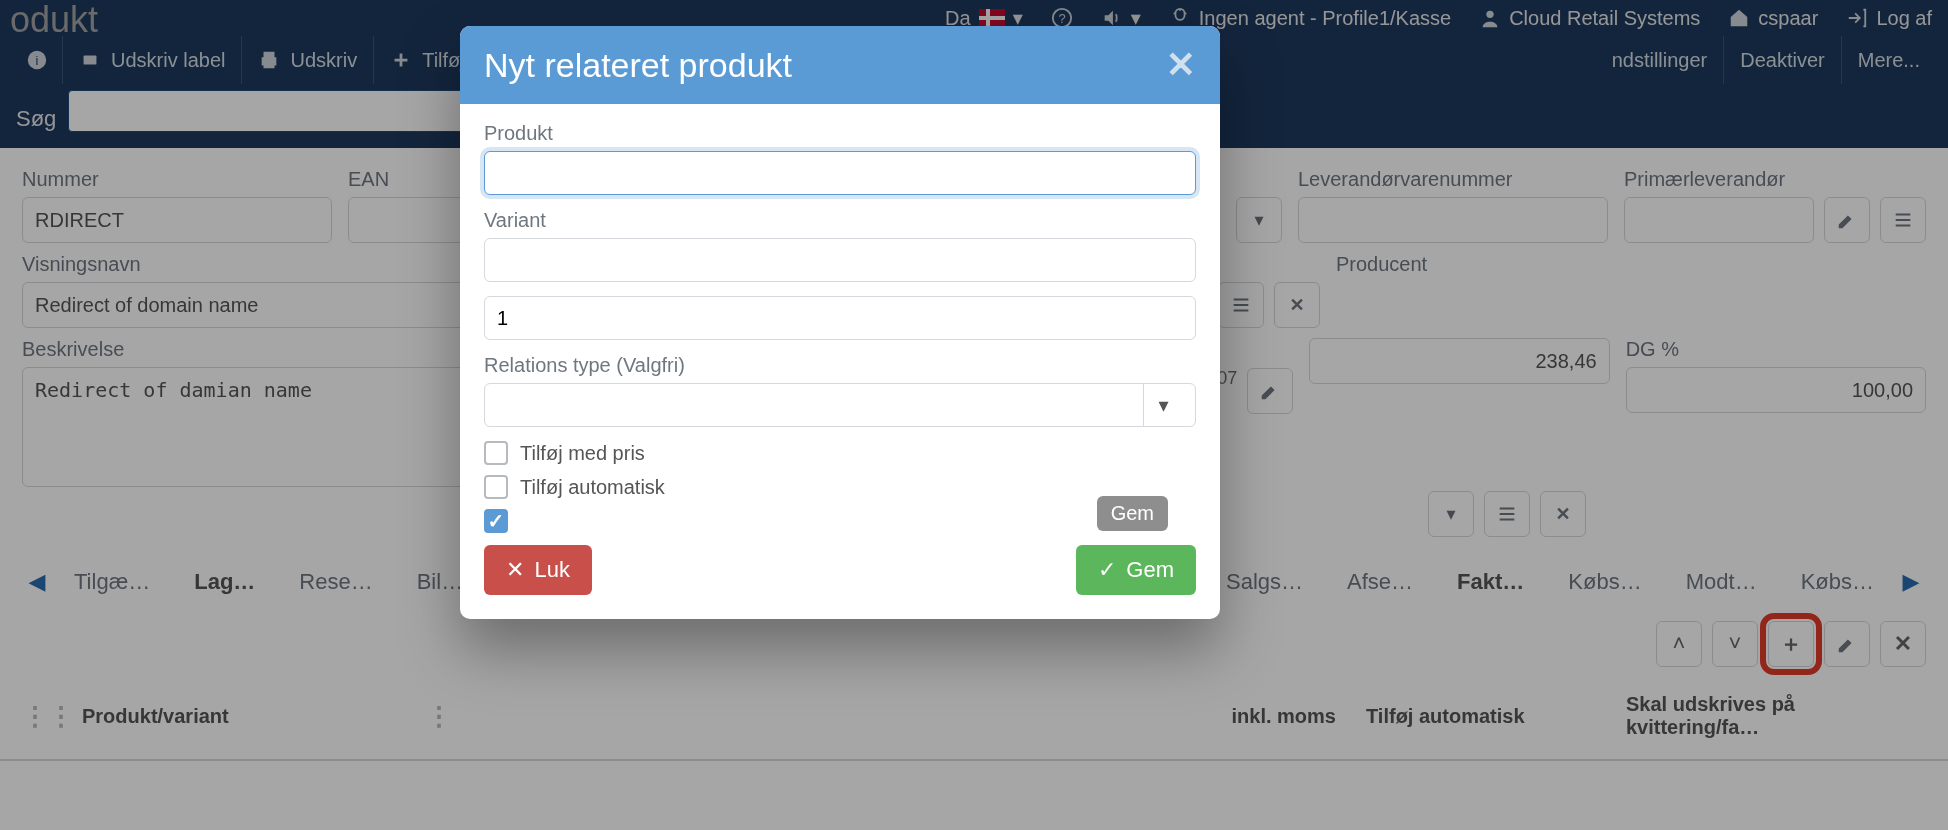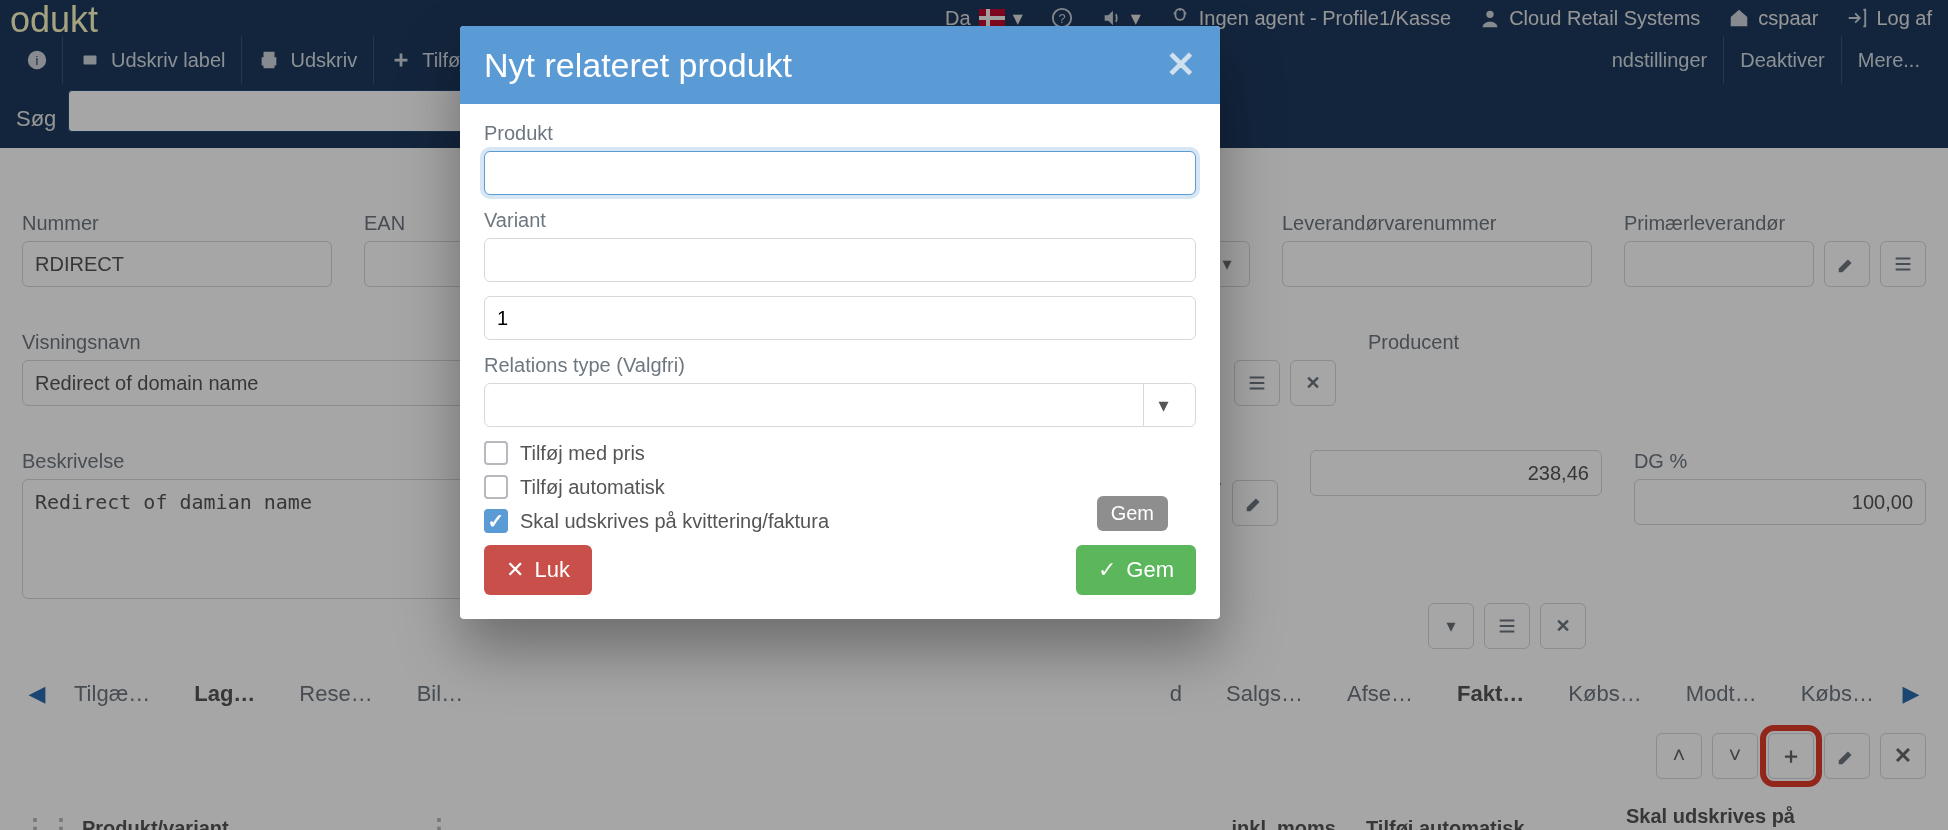--- a/index.html
+++ b/index.html
@@ -23,21 +23,21 @@
     align-items: center;
     justify-content: flex-end;
     gap: 28px;
     padding: 0 16px;
     font-size: 20px;
   }
   .topbar .left-title {
     position: absolute;
     left: 0;
     top: 0;
-    color: #fef9c3;
+    color: #a3a3a3;
     font-size: 36px;
     padding: 0 10px;
     line-height: 40px;
   }
   .topbar-item { display: flex; align-items: center; gap: 8px; cursor: pointer; }
   .flag { width: 26px; height: 18px; background: #c60c30; position: relative; display: inline-block; }
   .flag::before { content:""; position:absolute; background:#fff; left:7px; top:0; width:4px; height:100%; }
   .flag::after  { content:""; position:absolute; background:#fff; left:0; top:7px; width:100%; height:4px; }
 
   
@@ -73,21 +73,21 @@
   .search-row input {
     height: 42px; background:#fff; border:1px solid #214b79; border-radius:4px;
     width: 1100px; padding: 0 10px; font-size:18px;
   }
 
   
   .form-area {
     padding: 20px 22px 0 22px;
     color: #6b7178;
   }
-  .row { display:flex; gap: 32px; margin-bottom: 10px; margin-top: 44px; }
+  .row { display:flex; gap: 16px; margin-bottom: 10px; }
   .field { display:flex; flex-direction:column; gap:6px; }
   .field label { font-size: 20px; color:#6e7780; }
   .field input, .field .fake-input, .field textarea {
     height: 46px; border:1px solid #d5d8dc; border-radius:6px; padding: 0 12px;
     font-size: 20px; color:#555; background:#fff;
   }
   .field textarea { height: 120px; padding:10px 12px; resize:none; }
   .fake-input { display:flex; align-items:center; justify-content:flex-end; }
 
   .w-nummer { width: 310px; }
@@ -133,21 +133,21 @@
   .overlay {
     position:absolute; inset:0; background: rgba(0,0,0,0.35);
   }
 
   
   .modal {
     position:absolute;
     top: 26px; left: 460px;
     width: 760px;
     background:#fff;
-    border-radius: 4px;
+    border-radius: 10px;
     box-shadow: 0 30px 60px rgba(0,0,0,0.35);
     overflow:hidden;
   }
   .modal-header {
     background:#5b9bd5;
     color:#fff;
     padding: 18px 24px;
     display:flex; align-items:center; justify-content:space-between;
     font-size: 34px;
   }
@@ -467,21 +467,20 @@
     <div class="m-check">
       <span class="chk"></span>
       <span>Tilføj med pris</span>
     </div>
     <div class="m-check">
       <span class="chk"></span>
       <span>Tilføj automatisk</span>
     </div>
     <div class="m-check">
       <span class="chk checked">✓</span>
-      <span>Skal udskrives på kvittering/faktura</span>
     </div>
 
     <div class="gem-tip">Gem</div>
 
     <div class="modal-actions">
       <button class="btn danger">
         <span>✕</span>
         <span>Luk</span>
       </button>
       <button class="btn success">

